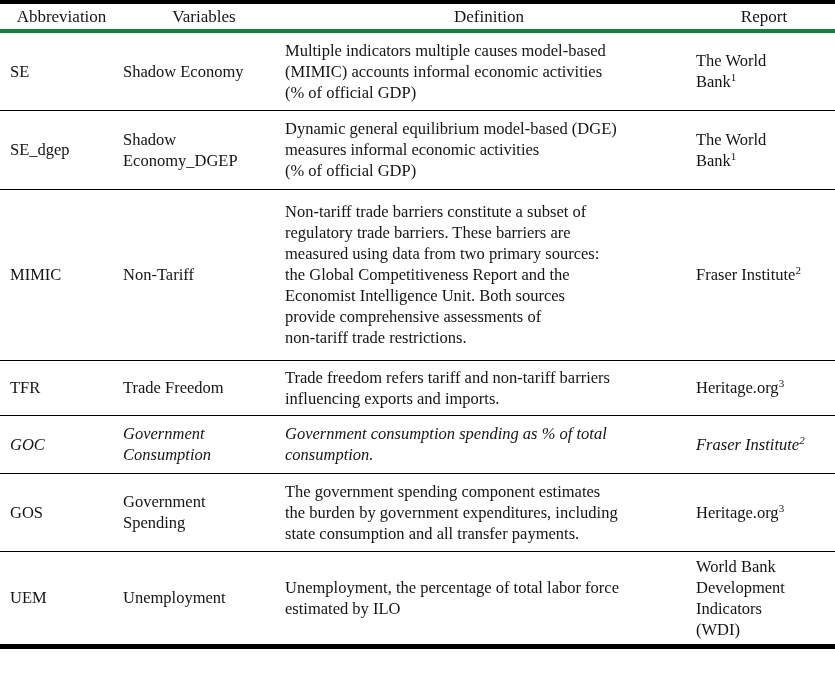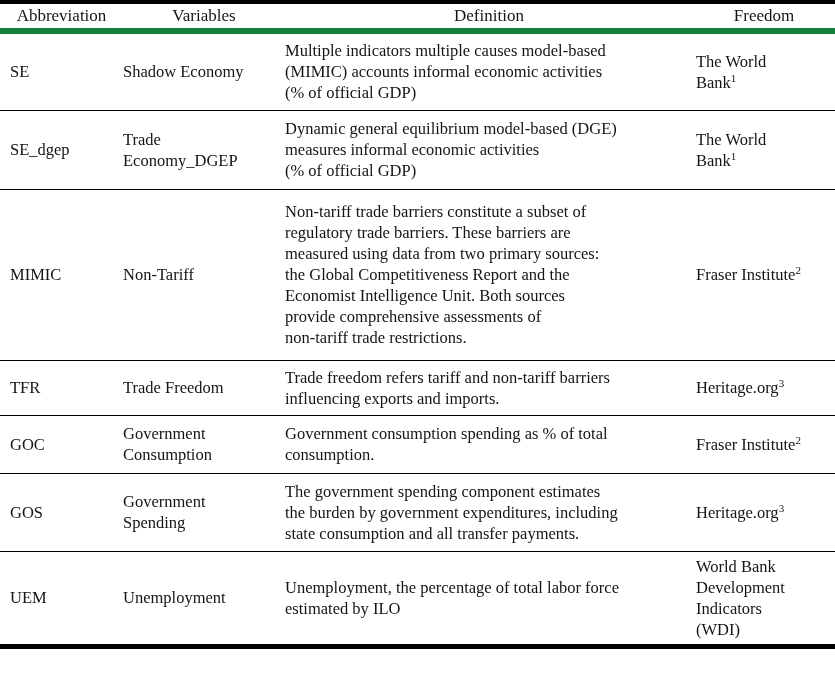--- a/index.html
+++ b/index.html
@@ -25,21 +25,21 @@
   col.c-var  { width: 162px; }
   col.c-def  { width: 408px; }
   col.c-src  { width: 142px; }
 
   th {
     font-weight: normal;
     font-size: 17px;
     text-align: center;
     vertical-align: middle;
     padding: 2px 0;
-    border-bottom: 6px solid #15803d;
+    border-bottom: 4px solid #15803d;
   }
   tr.hrow { height: 29px; }
 
   td {
     font-size: 16.5px;
     line-height: 21px;
     vertical-align: middle;
     text-align: left;
     padding: 4px 0;
     border-bottom: 1.5px solid #000;
@@ -56,56 +56,56 @@
   sup.fnref {
     font-size: 11px;
     line-height: 0;
   }
 
   tr.r0 { height: 79px; }
   tr.r1 { height: 79px; }
   tr.r2 { height: 31px; }
   tr.r3 { height: 171px; }
   tr.r4 { height: 55px; }
-  tr.r5 { height: 58px; }
+  tr.r5 { height: 58px; font-style: italic; }
   tr.r6 { height: 78px; }
   tr.r7 { height: 94px; }
 </style>
 </head>
 <body>
 
 <main>
   <table class="vars-table">
     <colgroup>
       <col class="c-abbr">
       <col class="c-var">
       <col class="c-def">
       <col class="c-src">
     </colgroup>
     <thead>
       <tr class="hrow">
         <th>Abbreviation</th>
         <th>Variables</th>
         <th>Definition</th>
-        <th>Freedom</th>
+        <th>Report</th>
       </tr>
     </thead>
     <tbody>
       <tr class="r0">
         <td class="abbr">SE</td>
         <td class="var">Shadow Economy</td>
         <td class="def">Multiple indicators multiple causes model-based
 (MIMIC) accounts informal economic activities
 (% of official GDP)</td>
         <td class="src"><span>The World
 Bank</span><sup class="fnref">1</sup></td>
       </tr>
       <tr class="r1">
         <td class="abbr">SE_dgep</td>
-        <td class="var">Trade
+        <td class="var">Shadow
 Economy_DGEP</td>
         <td class="def">Dynamic general equilibrium model-based (DGE)
 measures informal economic activities
 (% of official GDP)</td>
         <td class="src"><span>The World
 Bank</span><sup class="fnref">1</sup></td>
       </tr>
       <tr class="r3">
         <td class="abbr">MIMIC</td>
         <td class="var">Non-Tariff</td>

